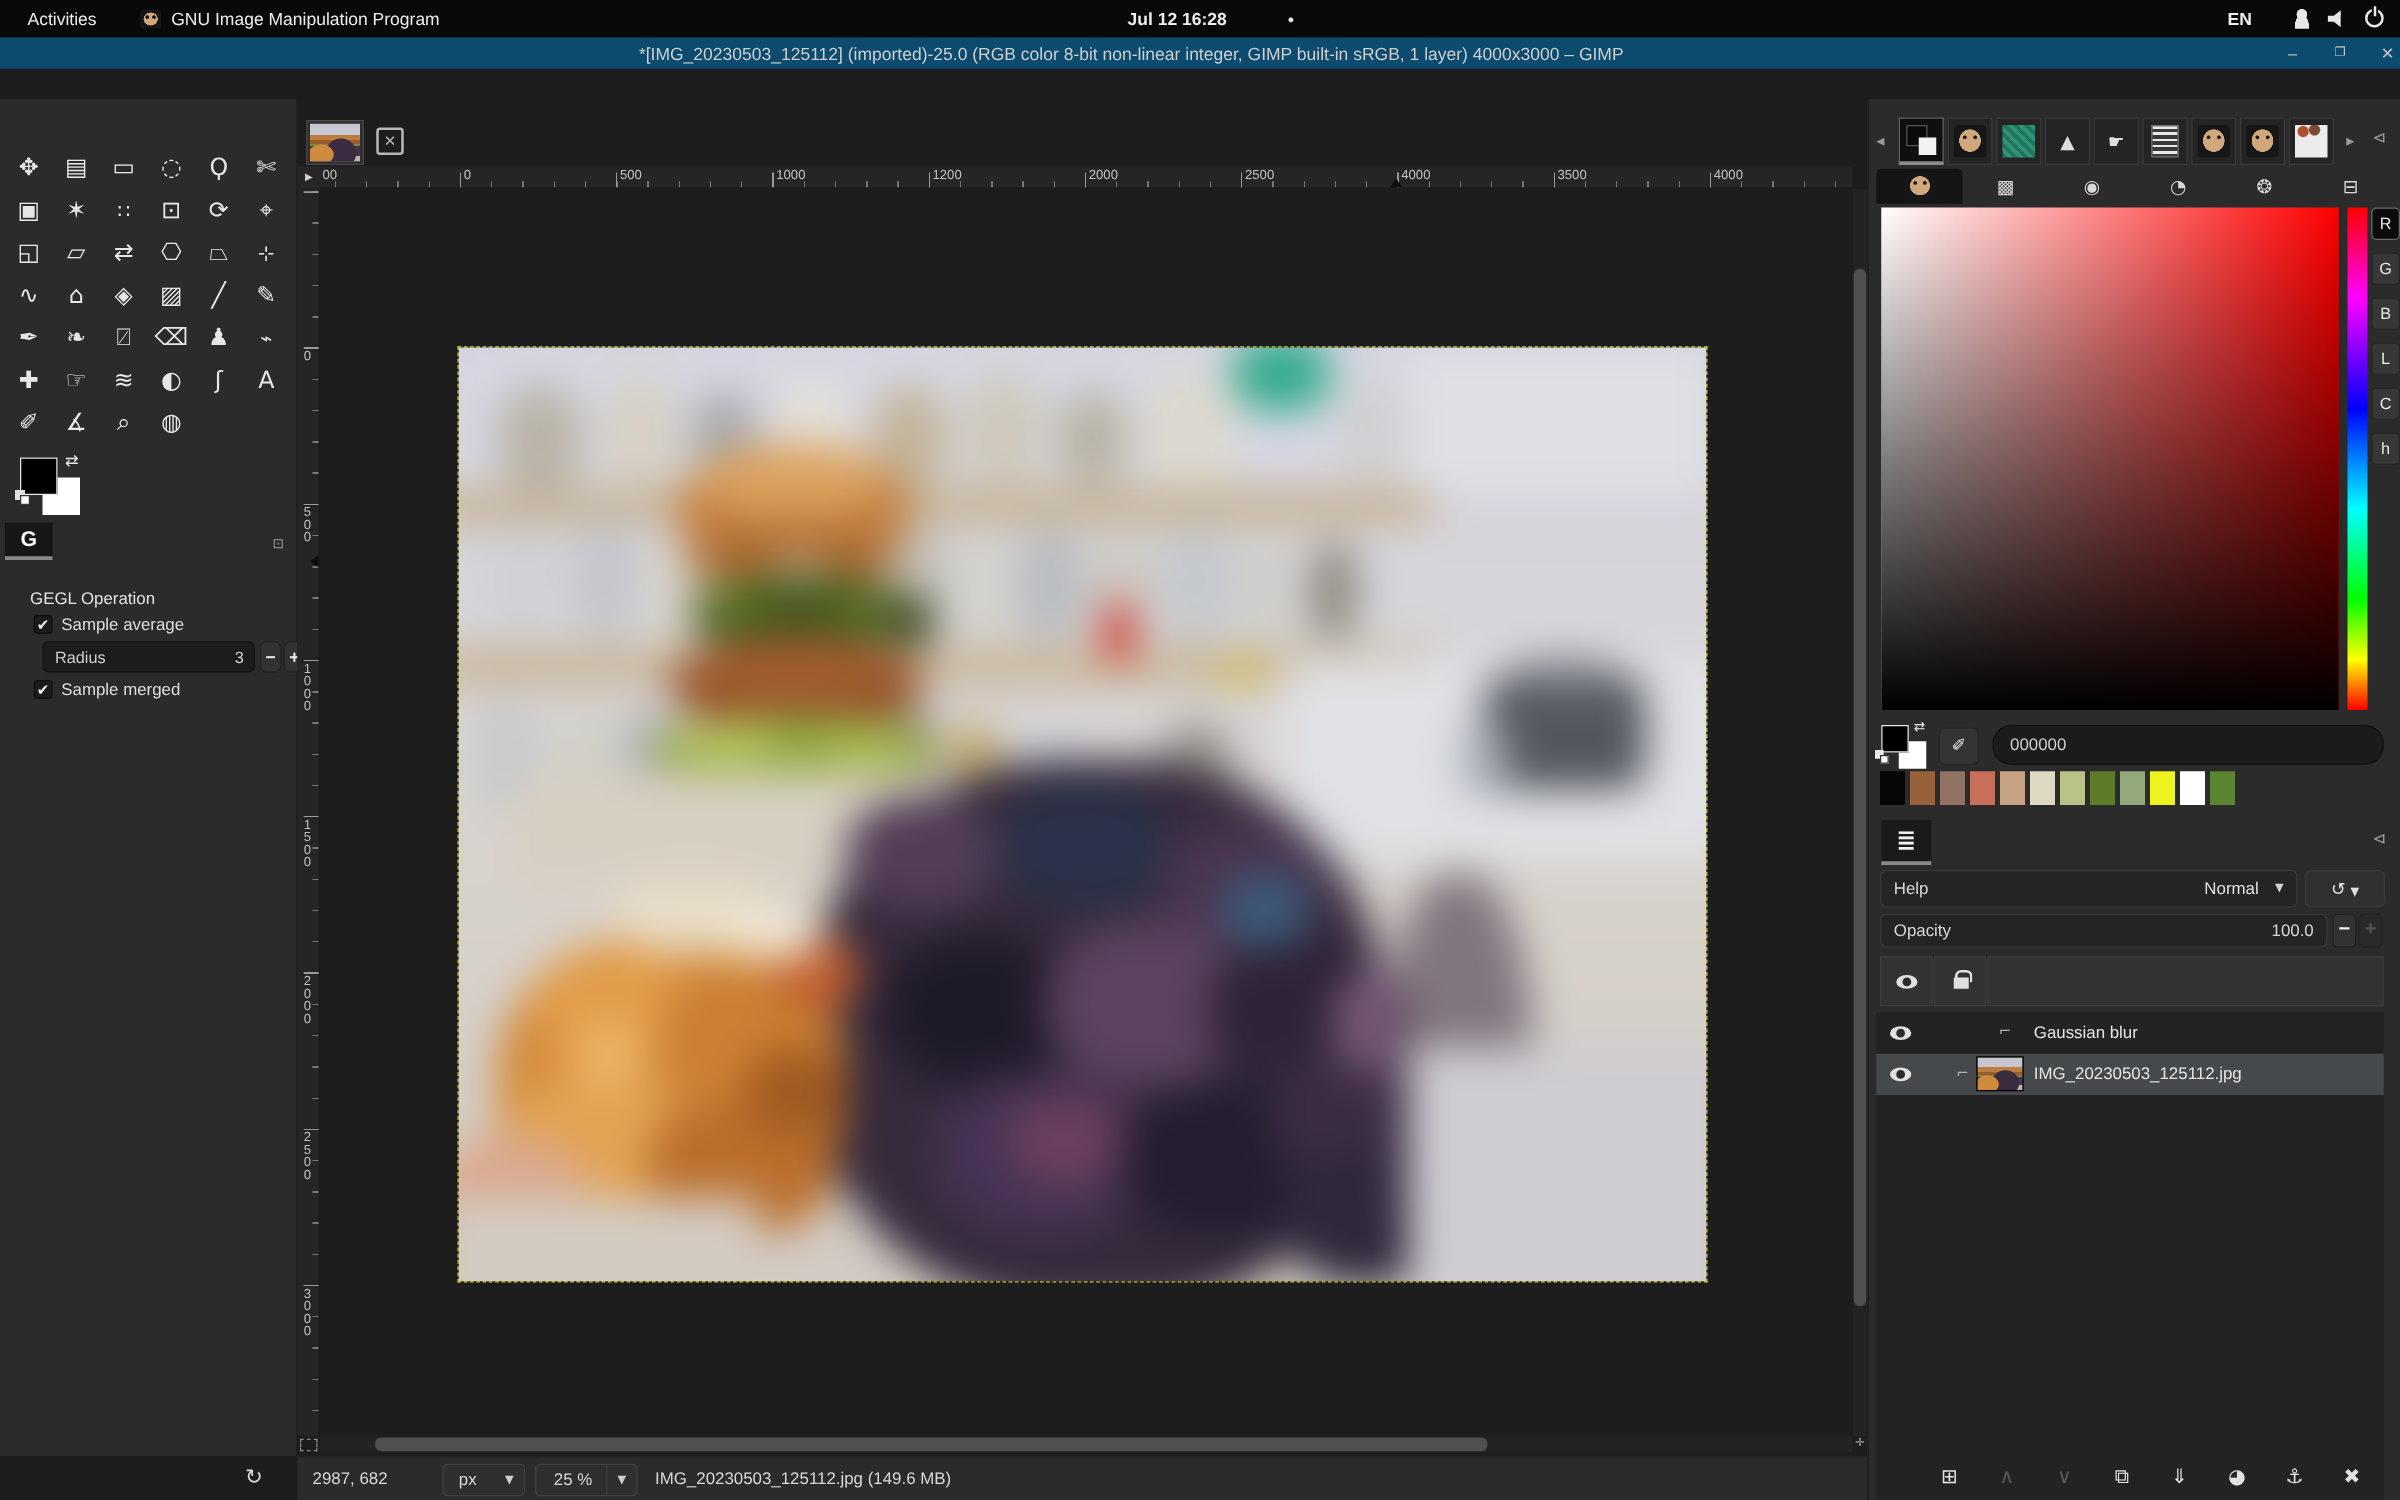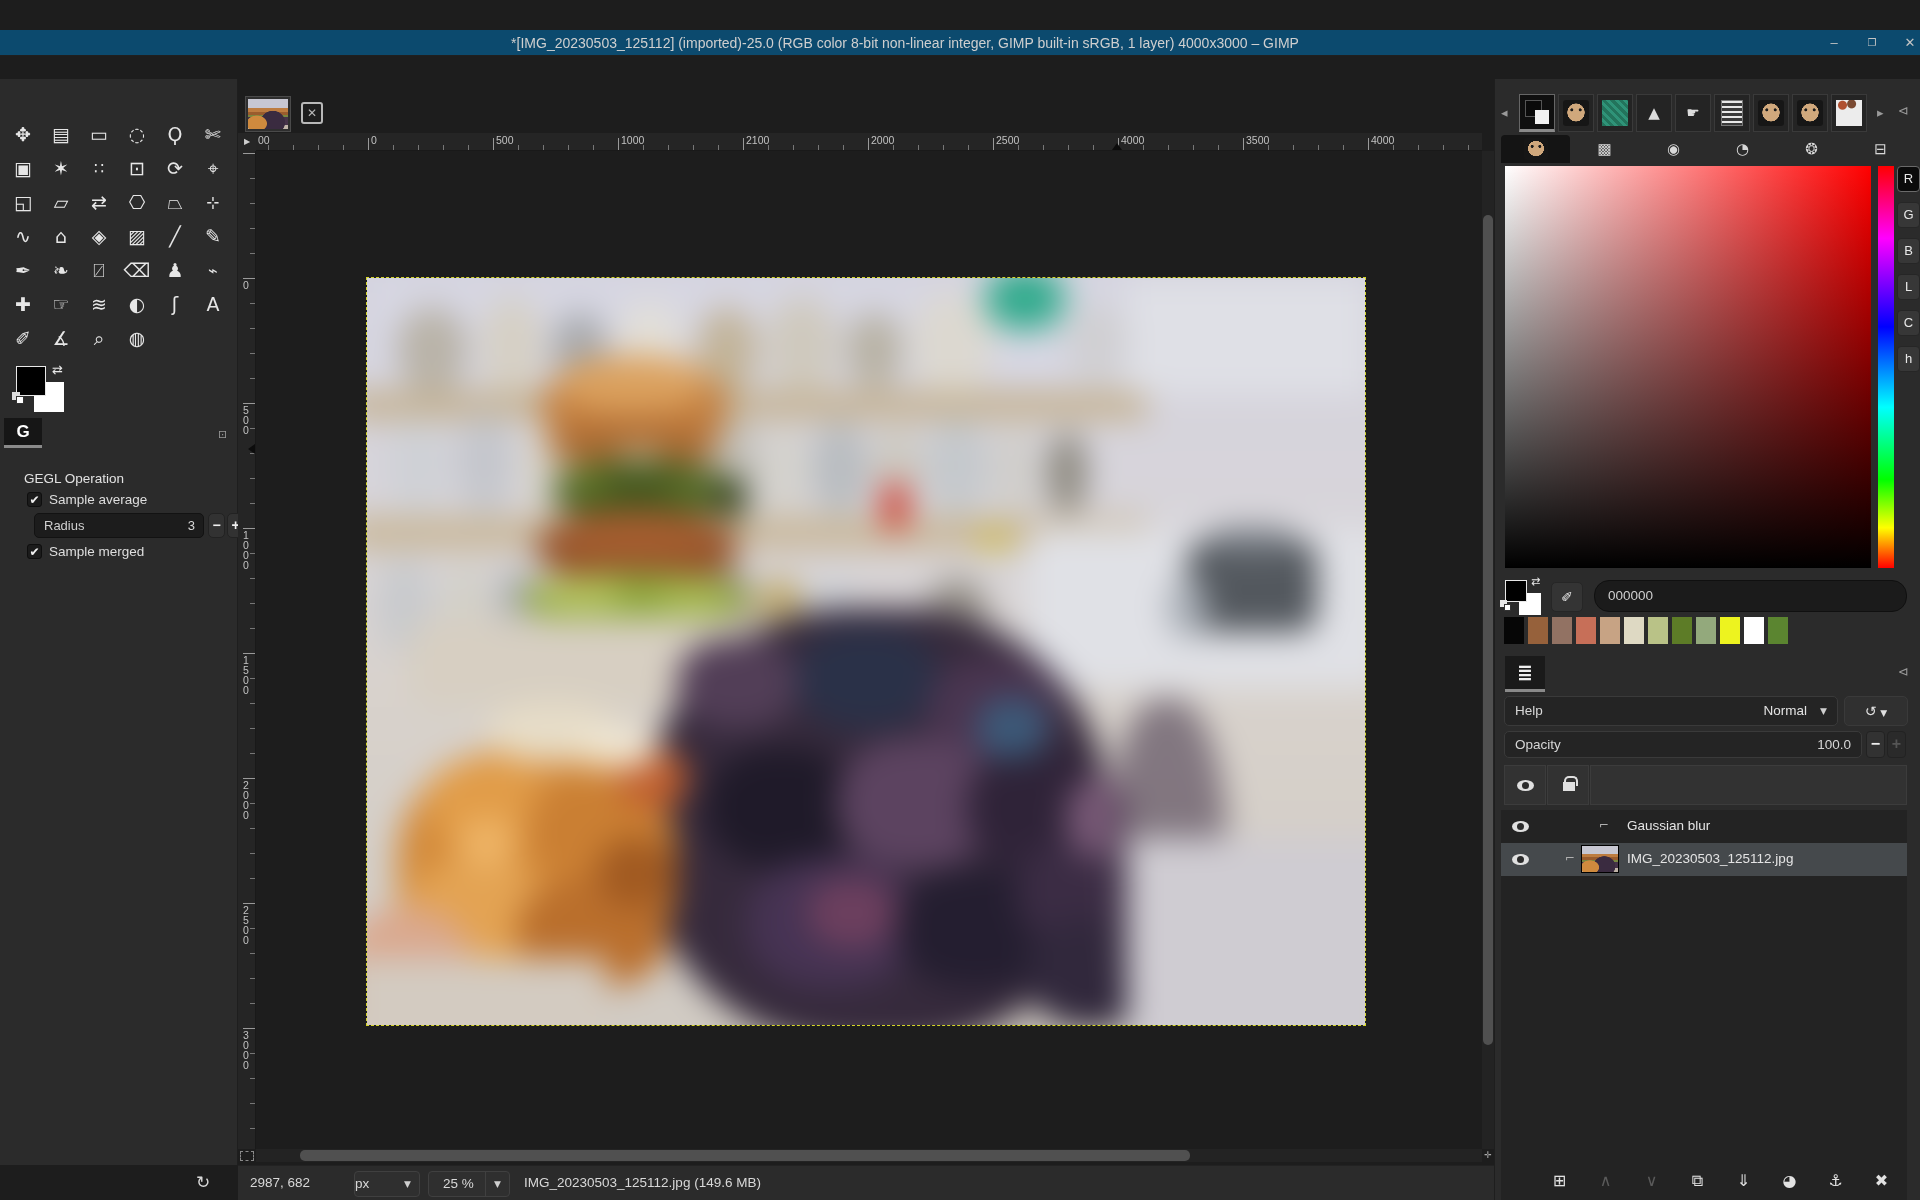--- a/index.html
+++ b/index.html
@@ -131,21 +131,21 @@
                 line-height:13px; text-align:center; }
 
   
   #statusbar { position:absolute; left:238px; top:1165px; width:1256px; height:35px; background:#2b2b2b;
                border-top:1px solid #222; font-size:13.5px; color:#d8d8d8; }
   #status-reset { position:absolute; left:-42px; top:6px; font-size:17px; color:#d8d8d8; }
   #status-pos { position:absolute; left:12px; top:9px;text-align:right; }
   .status-box { position:absolute; top:5px; height:26px; background:#2f2f2f; border:1px solid #404040;
                 border-radius:4px; line-height:24px; }
   #unit-box { left:116px; width:66px; }
-  #unit-box .v { } 
+  #unit-box .v { margin-left:12px; } 
   #unit-box .arr { position:absolute; right:8px; top:0; font-size:9px; color:#cfcfcf; }
   #zoom-box { left:190px; width:82px; }
   #zoom-box .v { margin-left:14px; }
   #zoom-box .dd { position:absolute; right:0; top:0; width:24px; height:24px; border-left:1px solid #404040;
                   text-align:center; font-size:9px; line-height:24px; color:#cfcfcf; }
   #status-file { position:absolute; left:286px; top:9px; white-space:nowrap; }
 
   
   #right-dock { position:absolute; left:1494px; top:79px; width:426px; height:1121px; background:#2b2b2b;
                 border-left:1px solid #1e1e1e; }
@@ -230,20 +230,33 @@
   .layer-row .lname { position:absolute; left:126px; top:8px; white-space:nowrap; }
   #layer-buttons { position:absolute; left:50px; top:1089px; width:370px; display:flex; gap:17px; }
   .layer-btn { width:29px; height:26px; color:#e2e2e2; font-size:16px; text-align:center; line-height:26px; }
   .layer-btn.disabled { color:#5a5a5a; }
 </style>
 </head>
 <body>
 
 <div id="app">
 
+  <div id="sysbar">
+    <div class="item" id="activities">Activities</div>
+    <div class="item" id="sys-app">
+      <span class="wilber" style="width:17px;height:15px;"></span>
+      <span>GNU Image Manipulation Program</span>
+    </div>
+    <div class="item" id="sys-clock">Jul 12 16:28</div>
+    <div class="item" id="sys-dot">●</div>
+    <div class="item" id="sys-lang">EN</div>
+    <span class="tray-ic person" style="left:1833px;"></span>
+    <span class="tray-ic speaker" style="left:1862px;"></span>
+    <span class="tray-ic power" style="left:1892px;"></span>
+  </div>
 
   <div id="titlebar">
     <div id="win-title">*[IMG_20230503_125112] (imported)-25.0 (RGB color 8-bit non-linear integer, GIMP built-in sRGB, 1 layer) 4000x3000 – GIMP</div>
     <div class="winbtn" id="btn-min">–</div>
     <div class="winbtn" id="btn-max">❐</div>
     <div class="winbtn" id="btn-close">✕</div>
   </div>
 
 
   <div id="left-panel">
@@ -327,21 +340,21 @@
         <span class="burger-thumb"></span>
       </div>
     <div id="view-close">✕</div>
     <div id="corner-box">▶</div>
     <div id="h-ruler">
       <div id="h-marker"></div>
     <div class="h-lab" style="left: 2px;">00</div>
         <div class="h-lab" style="left: 115px;">0</div>
         <div class="h-lab" style="left: 240px;">500</div>
         <div class="h-lab" style="left: 365px;">1000</div>
-        <div class="h-lab" style="left: 490px;">2100</div>
+        <div class="h-lab" style="left: 490px;">1200</div>
         <div class="h-lab" style="left: 615px;">2000</div>
         <div class="h-lab" style="left: 740px;">2500</div>
         <div class="h-lab" style="left: 865px;">4000</div>
         <div class="h-lab" style="left: 990px;">3500</div>
         <div class="h-lab" style="left: 1115px;">4000</div>
       </div>
     <div id="v-ruler">
       <div id="v-marker"></div>
     <div class="v-lab" style="top: 129px;">0</div>
         <div class="v-lab" style="top: 254px;">5

